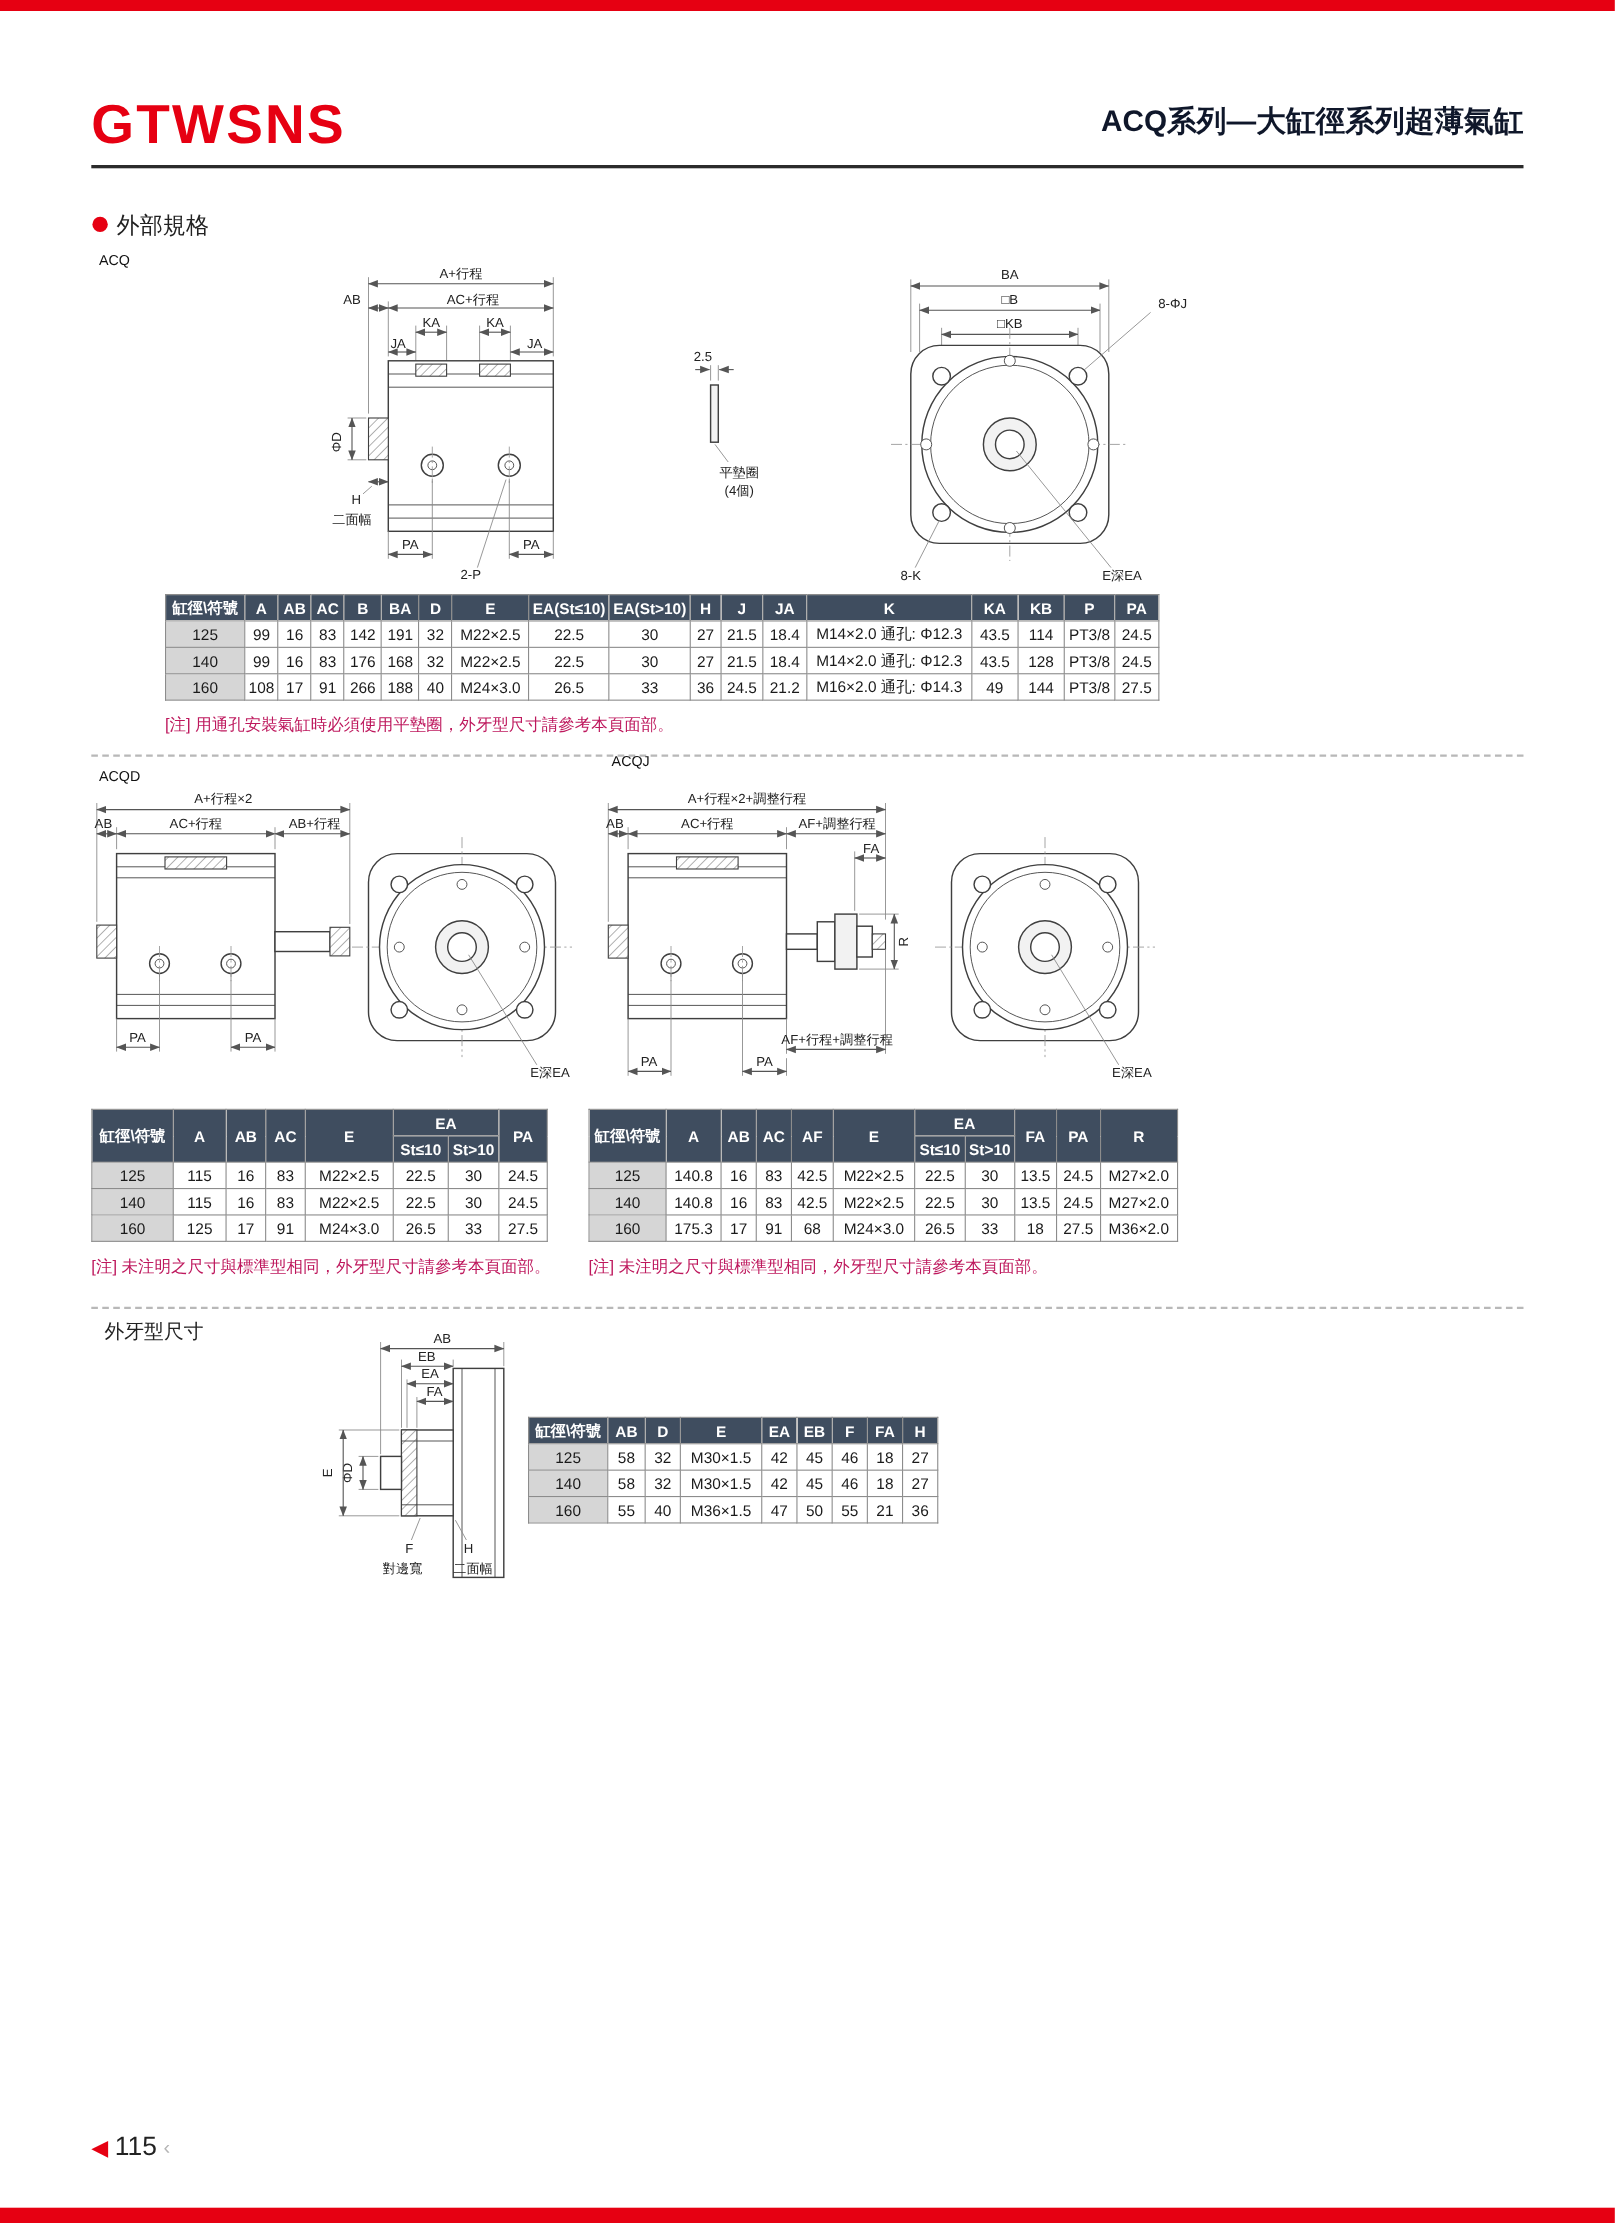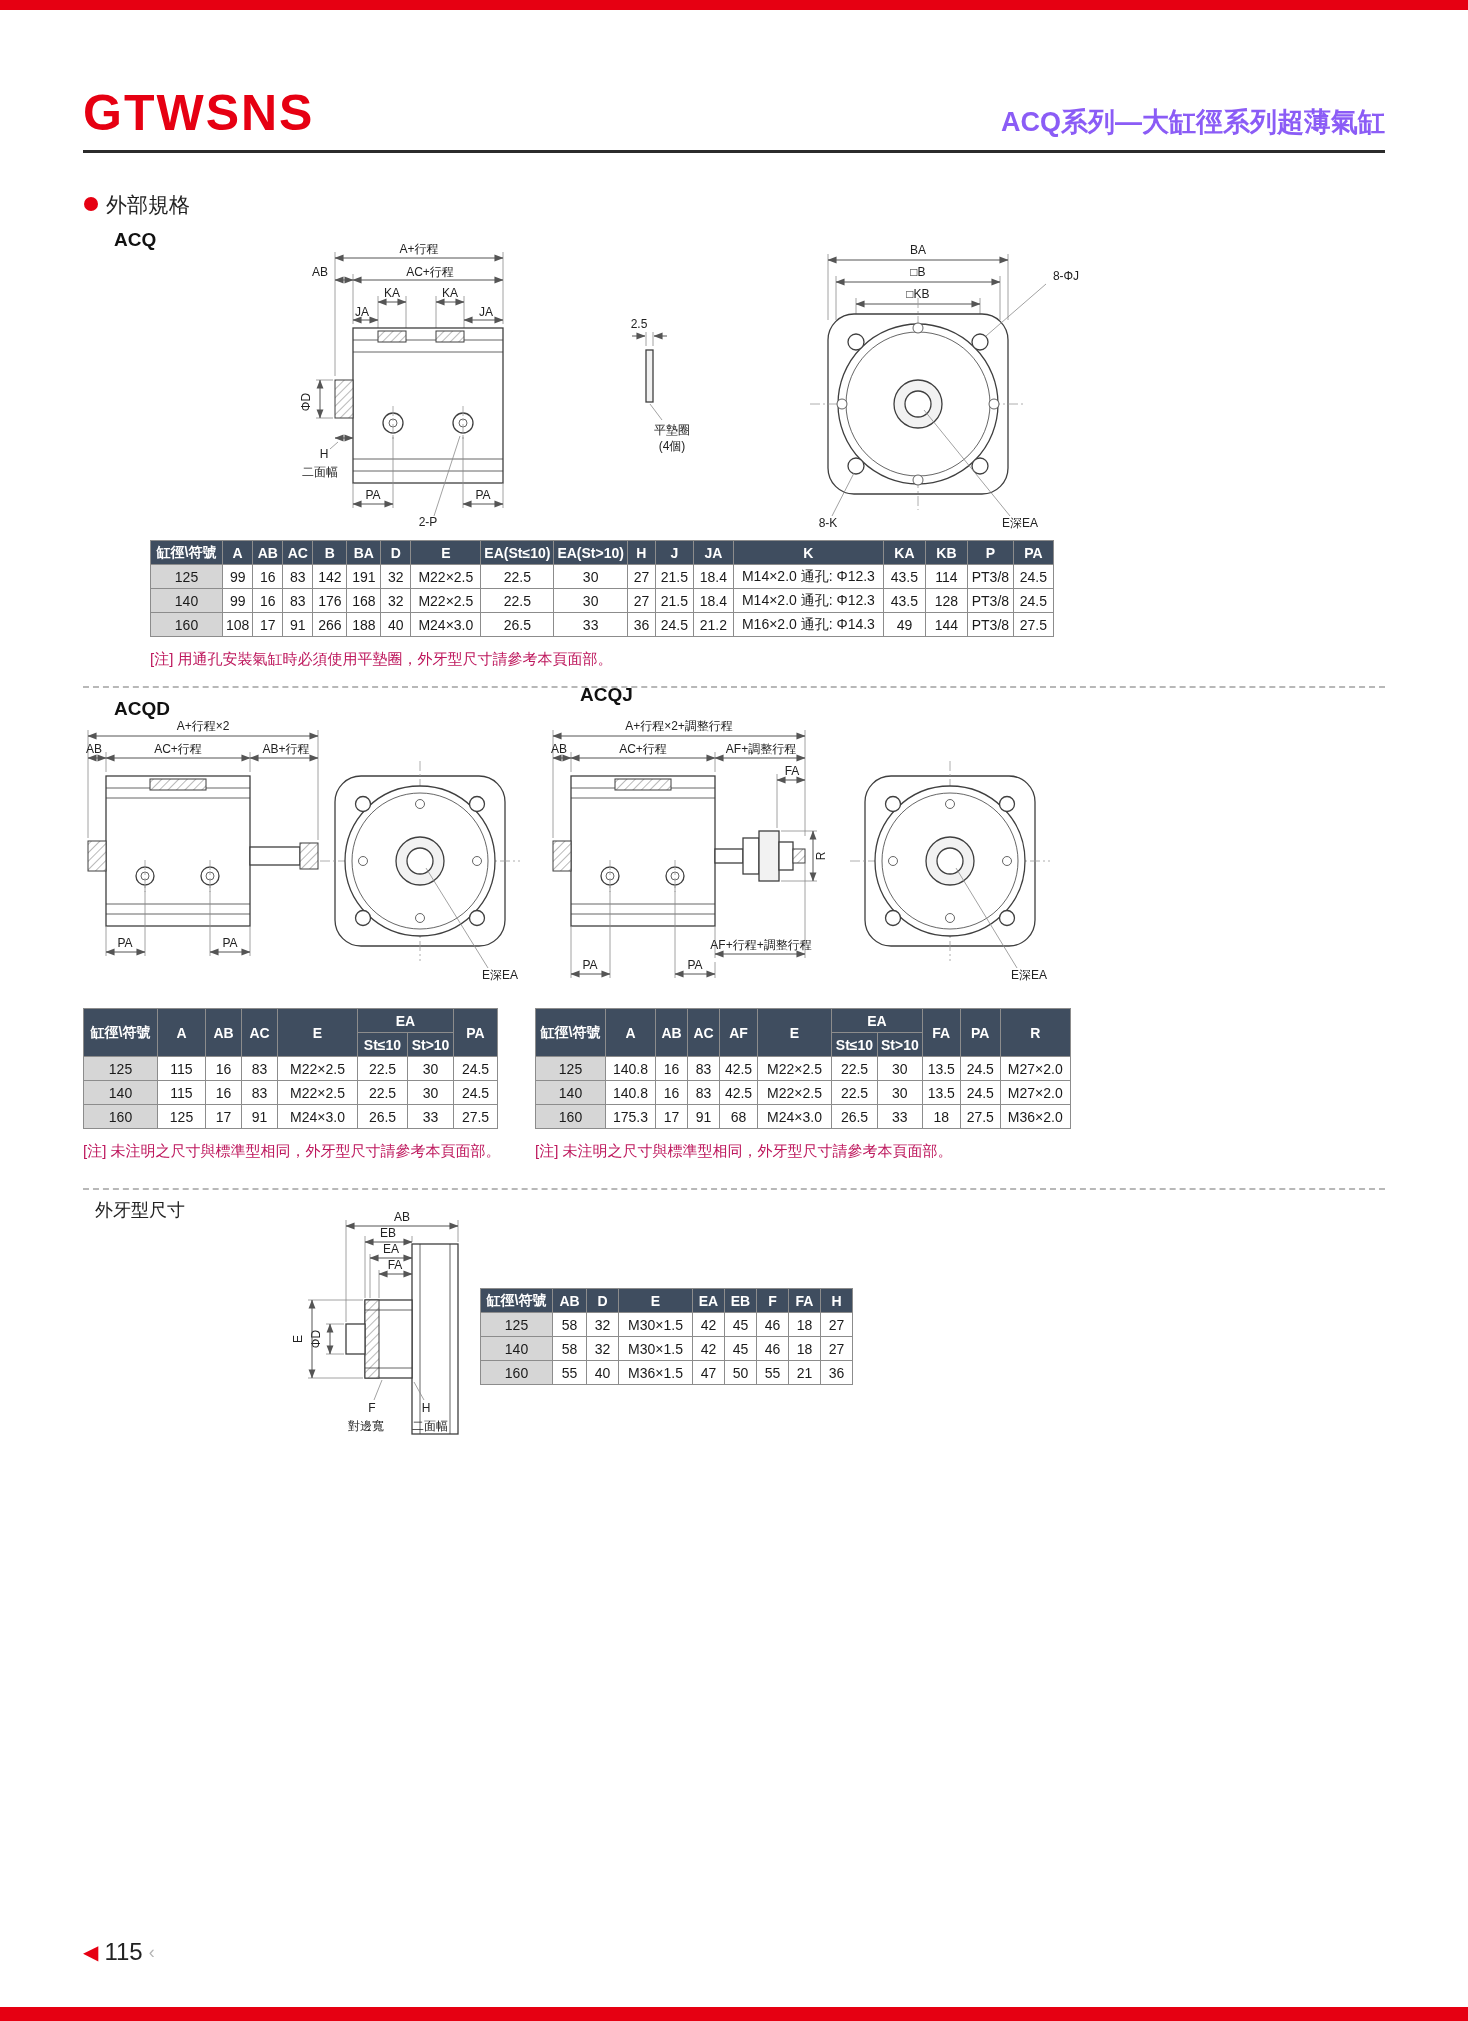--- a/index.html
+++ b/index.html
@@ -2,25 +2,25 @@
 <html><head>
 <meta charset="utf-8">
 <style>
   *{margin:0;padding:0;box-sizing:border-box;}
   html,body{background:#fff;}
   body{width:1468px;height:2021px;position:relative;overflow:hidden;
        font-family:"Liberation Sans","DejaVu Sans",sans-serif;color:#1a1a1a;}
   .abs{position:absolute;}
   .redbar{position:absolute;left:0;width:100%;background:#e60012;}
   .brand{left:83px;top:84px;font-size:50px;font-weight:bold;color:#e60012;letter-spacing:2px;}
-  .doc-title{right:83px;top:104px;font-size:27px;font-weight:bold;color:#8b5cf6;}
+  .doc-title{right:83px;top:92px;font-size:27px;font-weight:bold;color:#0f172a;}
   .header-rule{left:83px;top:150px;width:1302px;height:3px;background:#2b2b2b;}
   .bullet{left:84px;top:197px;width:14px;height:14px;border-radius:50%;background:#e60012;}
   .section-heading{left:106px;top:191px;font-size:21px;color:#222;}
-  .sub-label{font-size:19px;font-weight:bold;color:#111;margin-left:24px;}
+  .sub-label{font-size:13px;font-weight:normal;color:#111;}
   .small-label{font-size:18px;color:#222;}
   .note{font-size:15px;color:#be185d;}
   .dashed{position:absolute;left:83px;width:1302px;border-top:2px dashed #b8b8b8;}
   table.dtable{border-collapse:collapse;table-layout:fixed;background:#fff;}
   table.dtable th,table.dtable td{border:1px solid #8c8c8c;text-align:center;vertical-align:middle;
        font-size:14px;padding:2px 3px;height:24px;overflow:hidden;white-space:nowrap;}
   table.dtable thead th{background:#3f4d5f;color:#fff;font-weight:bold;}
   table.dtable td.rowhead{background:#d6d6d6;}
   .footer{font-size:24px;color:#222;display:flex;align-items:center;gap:6px;}
   .f-arrow{color:#e60012;font-size:20px;}

